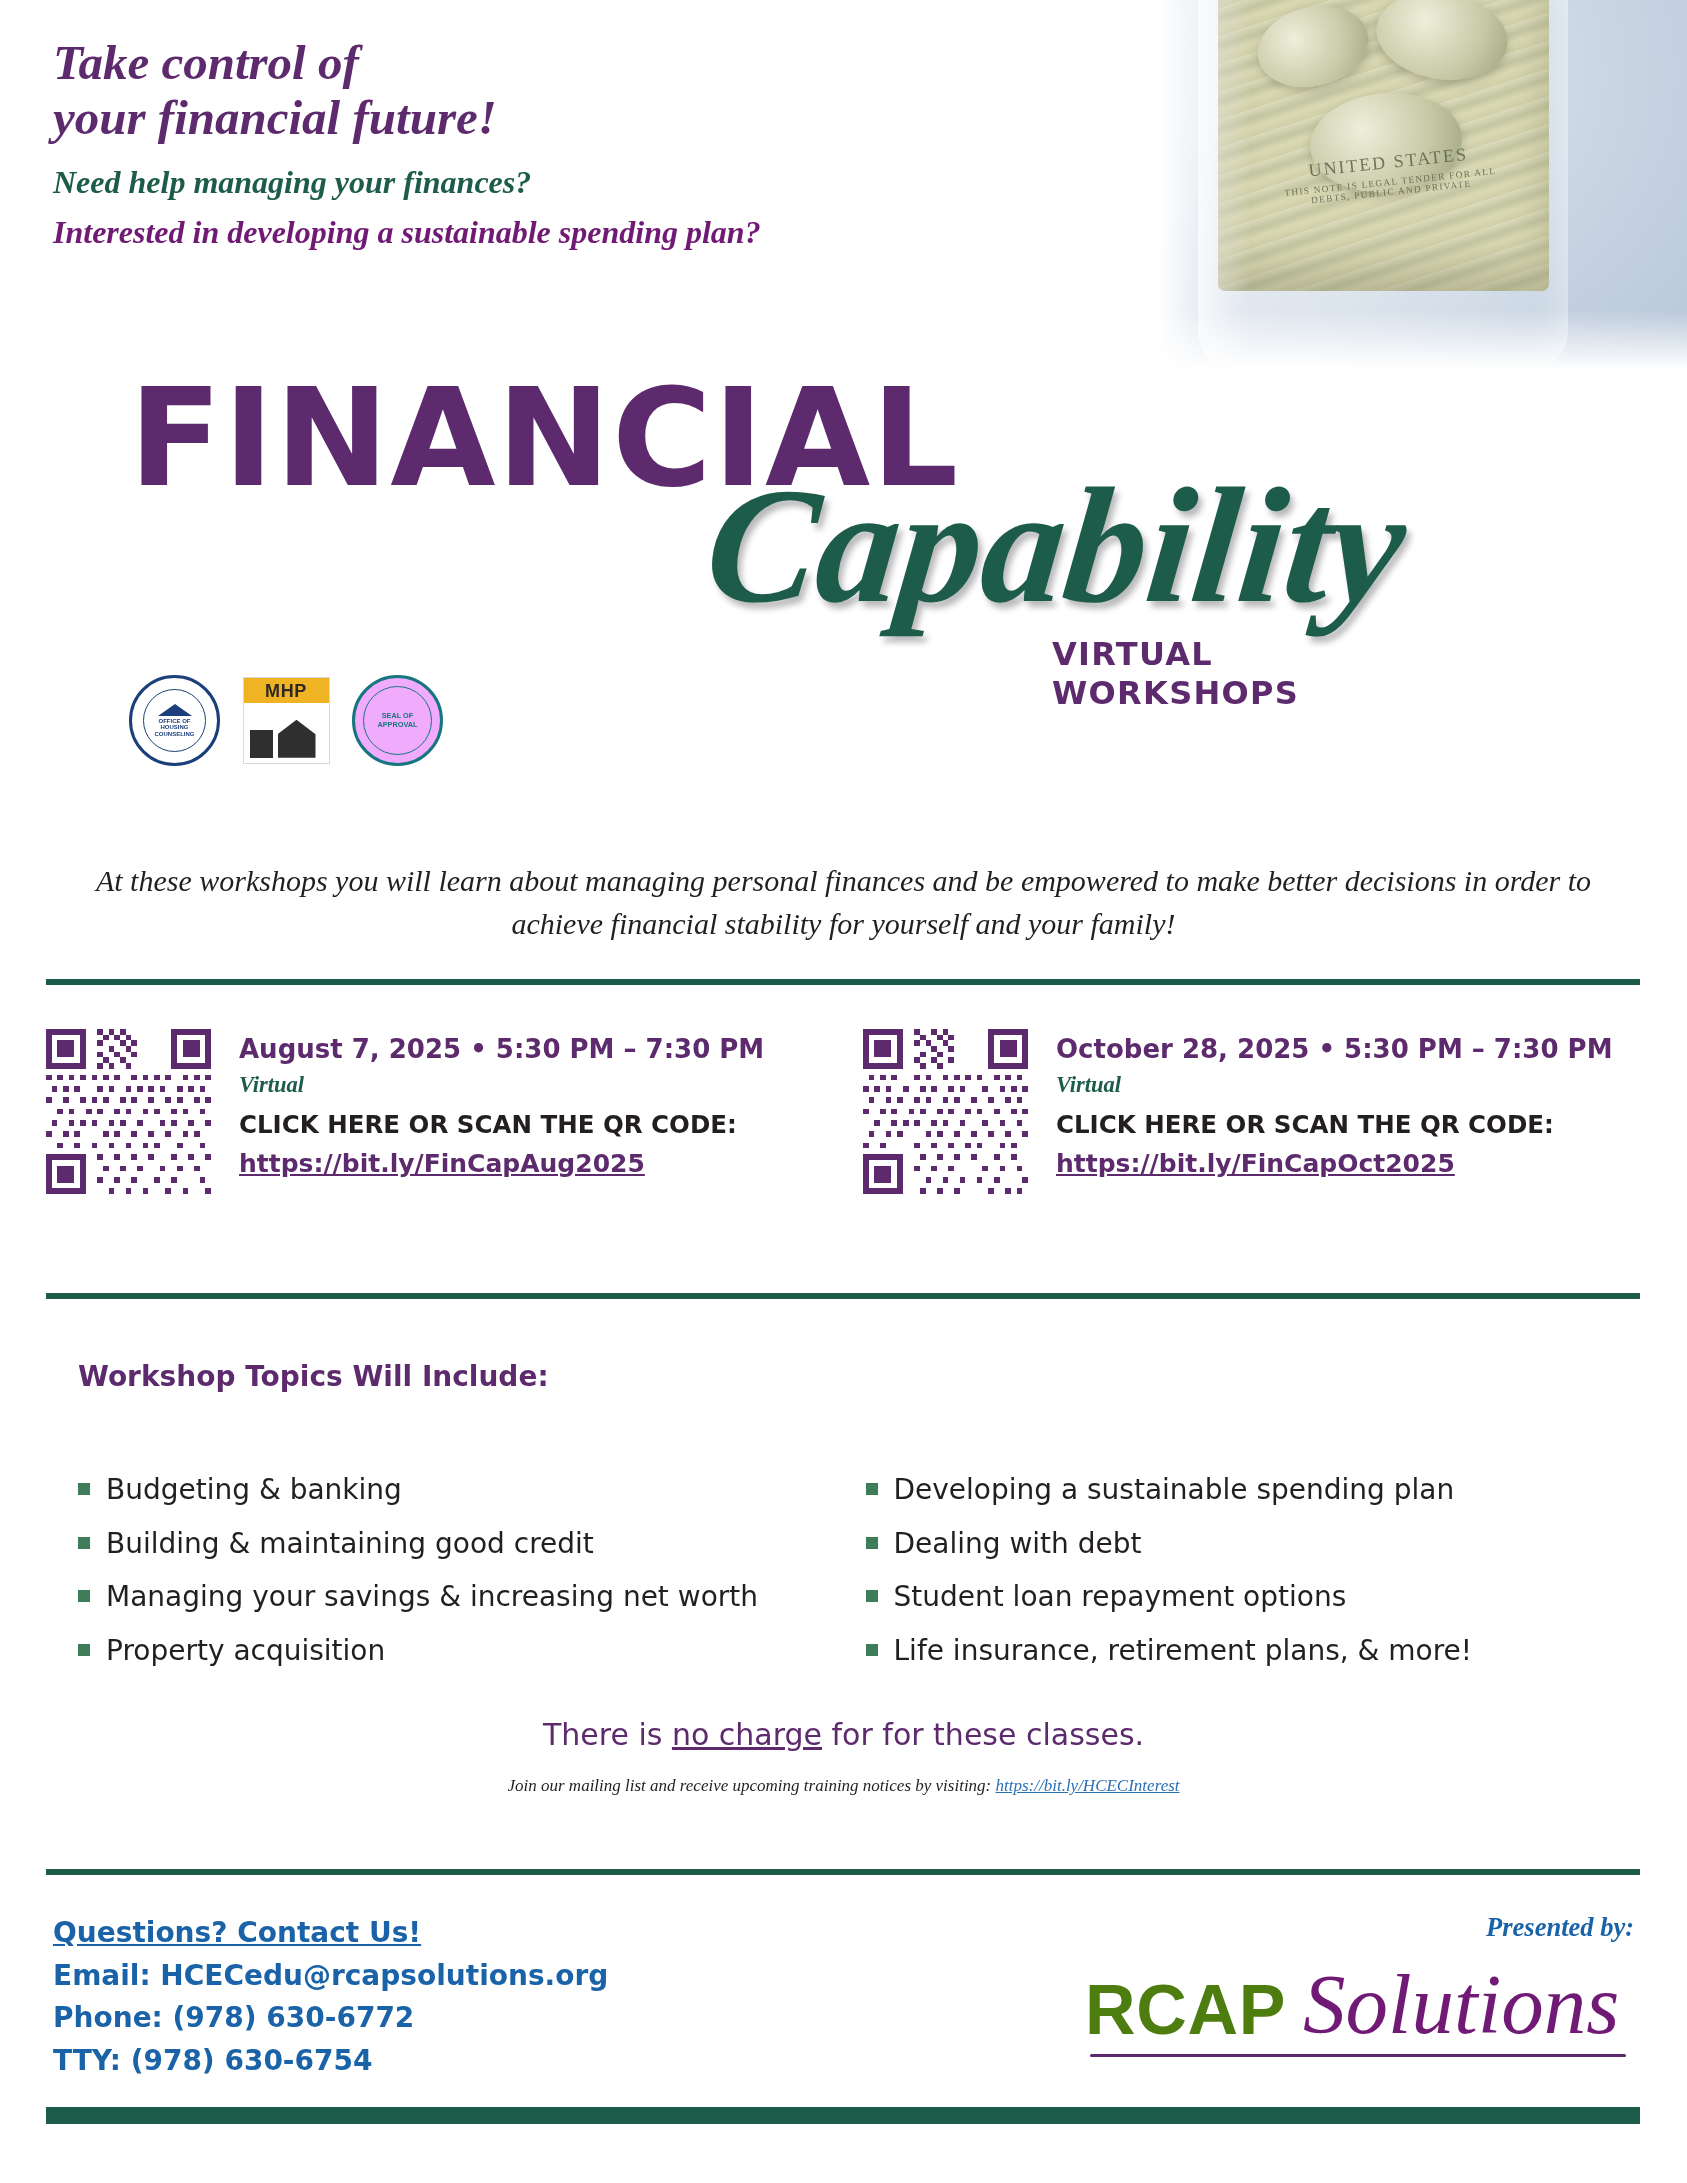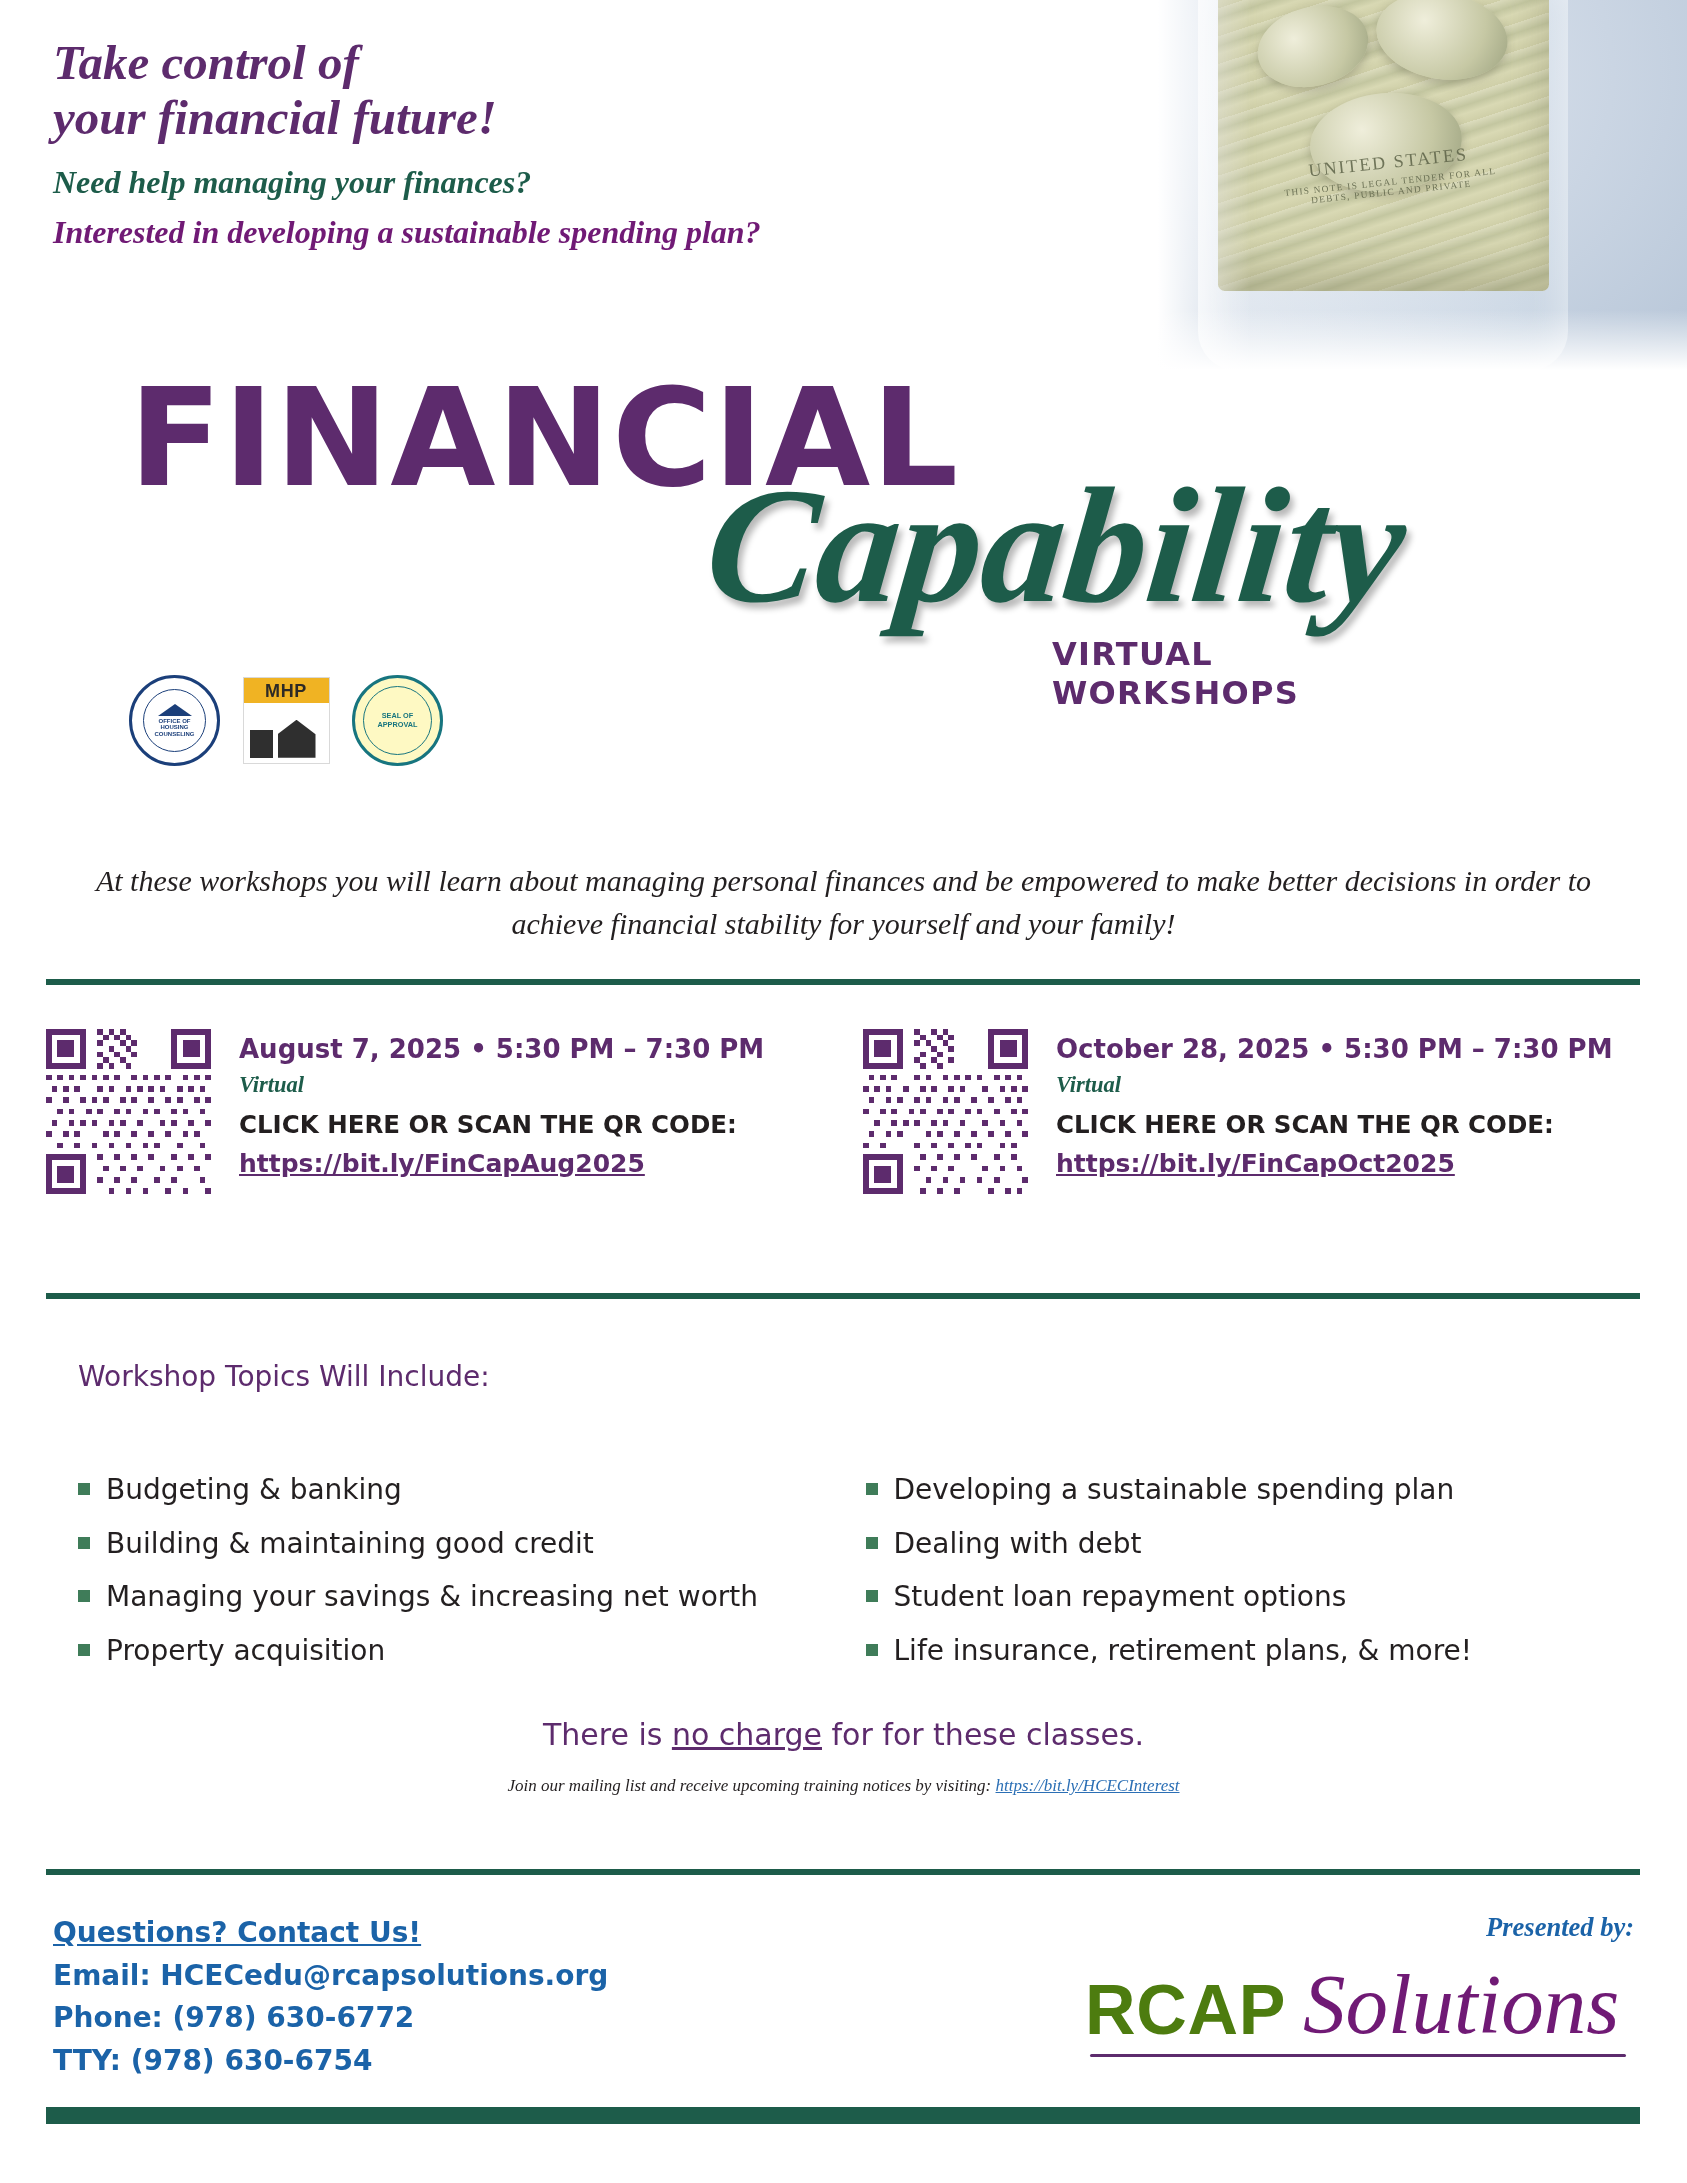--- a/index.html
+++ b/index.html
@@ -241,21 +241,21 @@
     content: "";
     position: absolute;
     left: 34px; bottom: 5.3px;
     width: 38px; height: 38px;
     background: #2f2f2f;
     clip-path: polygon(0 38%, 50% 0, 100% 38%, 100% 100%, 0 100%);
   }
   .seal-approval {
     width: 85px; height: 85px;
     border-radius: 50%;
-    background: #fef9c3;
+    background: #f0abfc;
     border: 3.3px solid #17757f;
     display: flex; align-items: center; justify-content: center;
   }
   .seal-approval .inner {
     width: 69px; height: 69px; border-radius: 50%;
     border: 1.3px solid #17757f;
     color: #17757f;
     font-size: 7.3px;
     font-weight: bold;
     line-height: 1.15;
@@ -348,21 +348,21 @@
     text-decoration: underline;
     cursor: pointer;
   }
 
   
   .topics-title {
     position: absolute;
     left: 78px;
     top: 1360px;
     font-family: "DejaVu Sans", sans-serif;
-    font-weight: normal;
+    font-weight: bold;
     font-size: 28px;
     color: #5d2b6d;
   }
   .topics {
     position: absolute;
     left: 78px;
     top: 1472px;
     width: 1535px;
     display: flex;
     gap: 40px;

